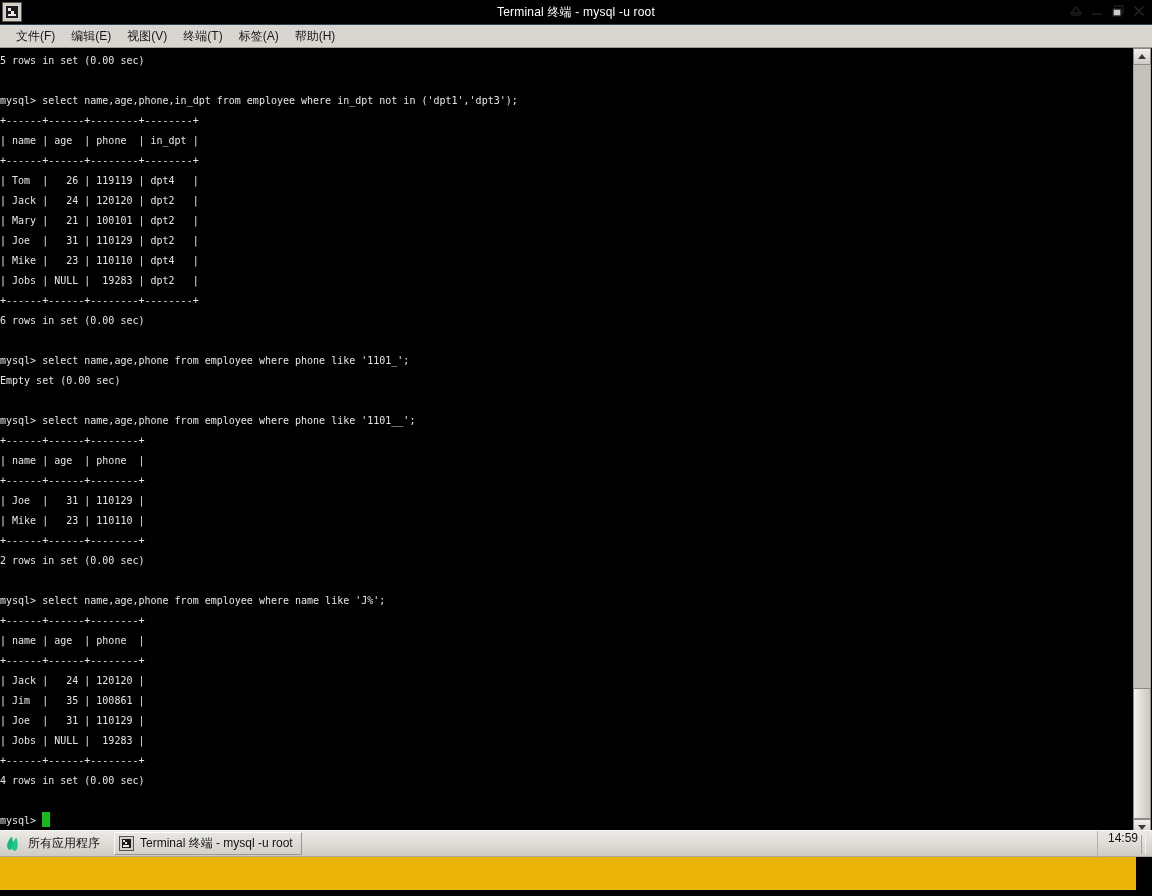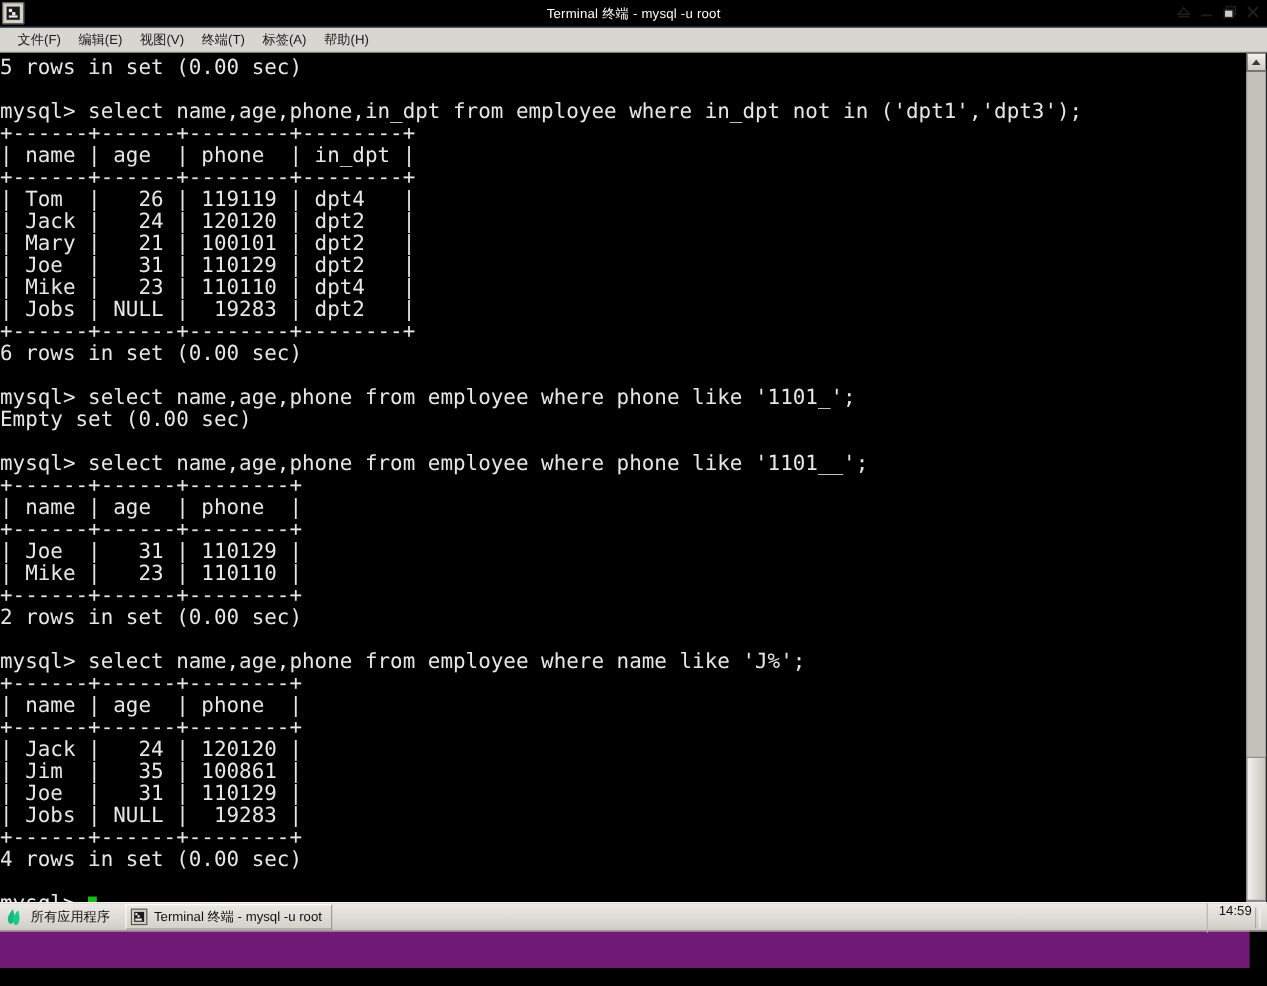--- a/index.html
+++ b/index.html
@@ -128,21 +128,21 @@
     overflow: hidden;
   }
 
   .term-text {
     position: absolute;
     left: 0;
     top: 0;
     width: 1130px;
     padding-top: 3px;
     font-family: "DejaVu Sans Mono", "Liberation Mono", monospace;
-    font-size: 19px;
+    font-size: 10px;
     line-height: 20px;
     color: #e6e6e6;
     white-space: pre;
     letter-spacing: 0px;
   }
   .term-text .line { height: 20px; }
 
   .cursor {
     display: inline-block;
     width: 8px;
@@ -201,24 +201,24 @@
     border-left: 4px solid transparent;
     border-right: 4px solid transparent;
   }
   .arrow-up { border-bottom: 5px solid #3a3a3a; }
   .arrow-down { border-top: 5px solid #3a3a3a; }
 
   
   .taskbar {
     position: absolute;
     left: 0;
-    bottom: 16px;
+    bottom: 6px;
     width: 1136px;
     height: 60px;
-    background: #701a75;
+    background: #eab308;
   }
   .taskbar-inner {
     position: absolute;
     left: 0; top: 0;
     width: 1152px;
     height: 27px;
     background: linear-gradient(to bottom, #eceae6 0%, #dedbd6 55%, #cfccc6 100%);
     border-top: 1px solid #f6f5f3;
     border-bottom: 1px solid #a8a49e;
     display: flex;

